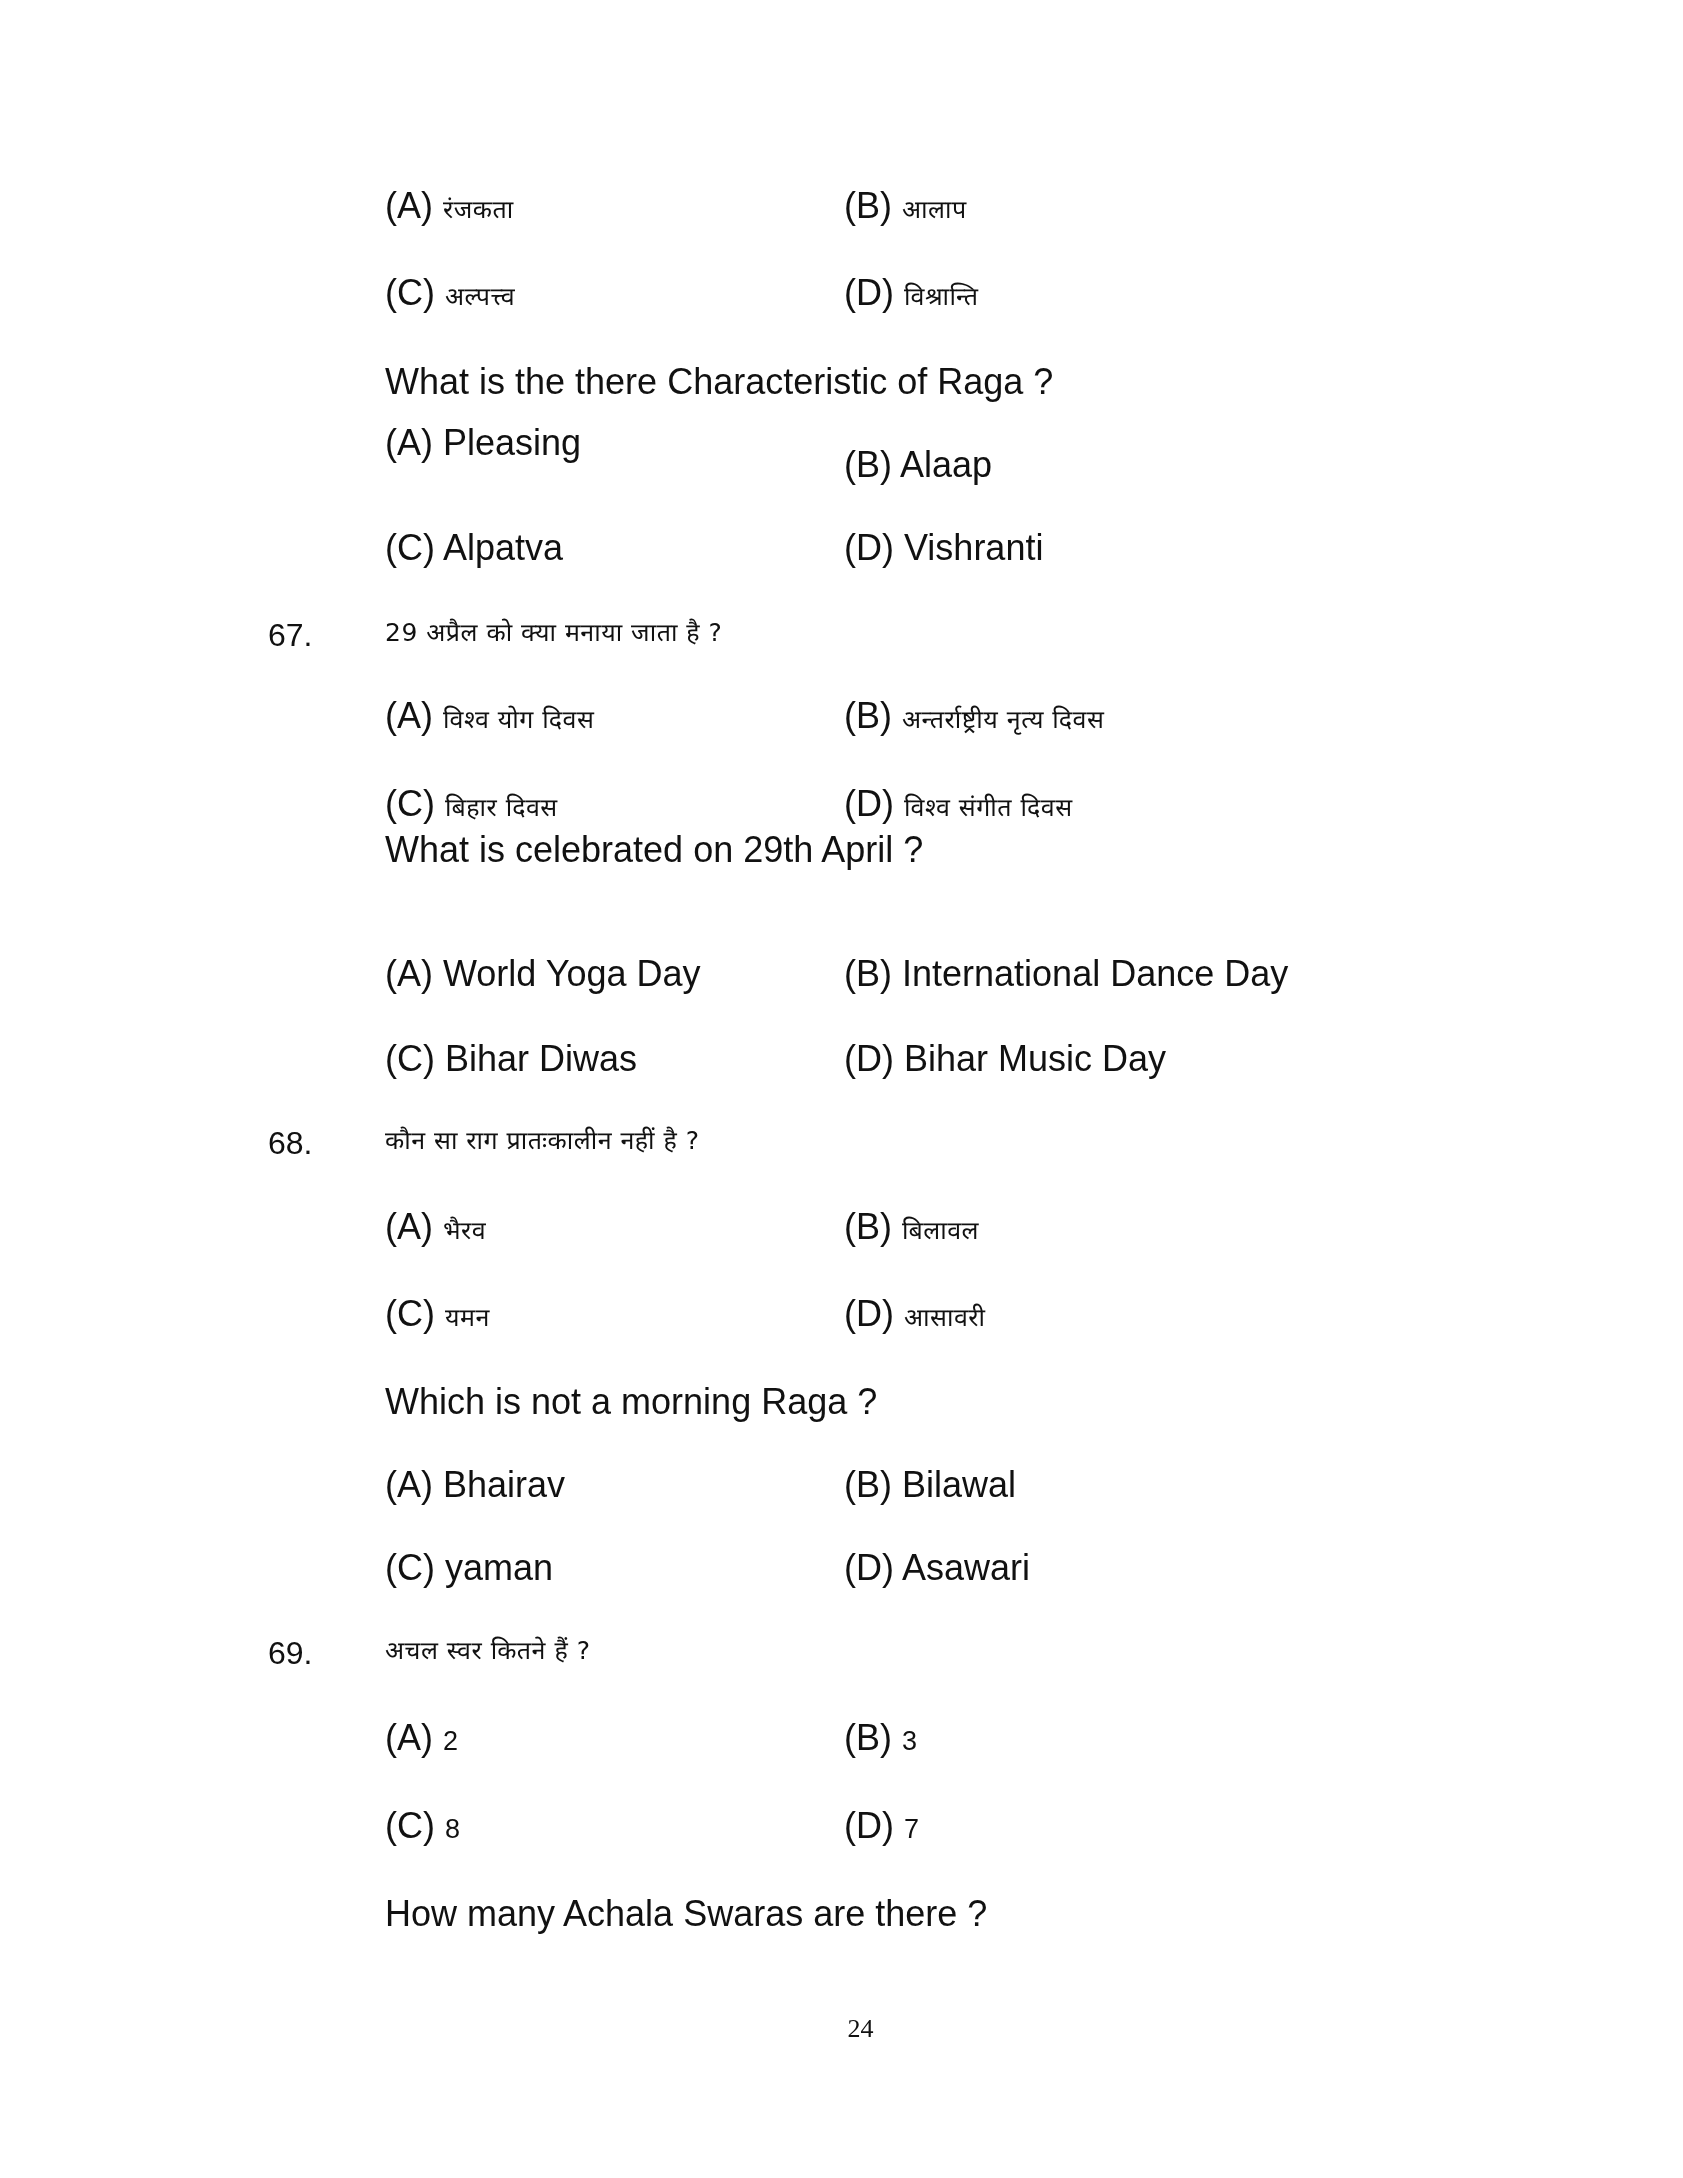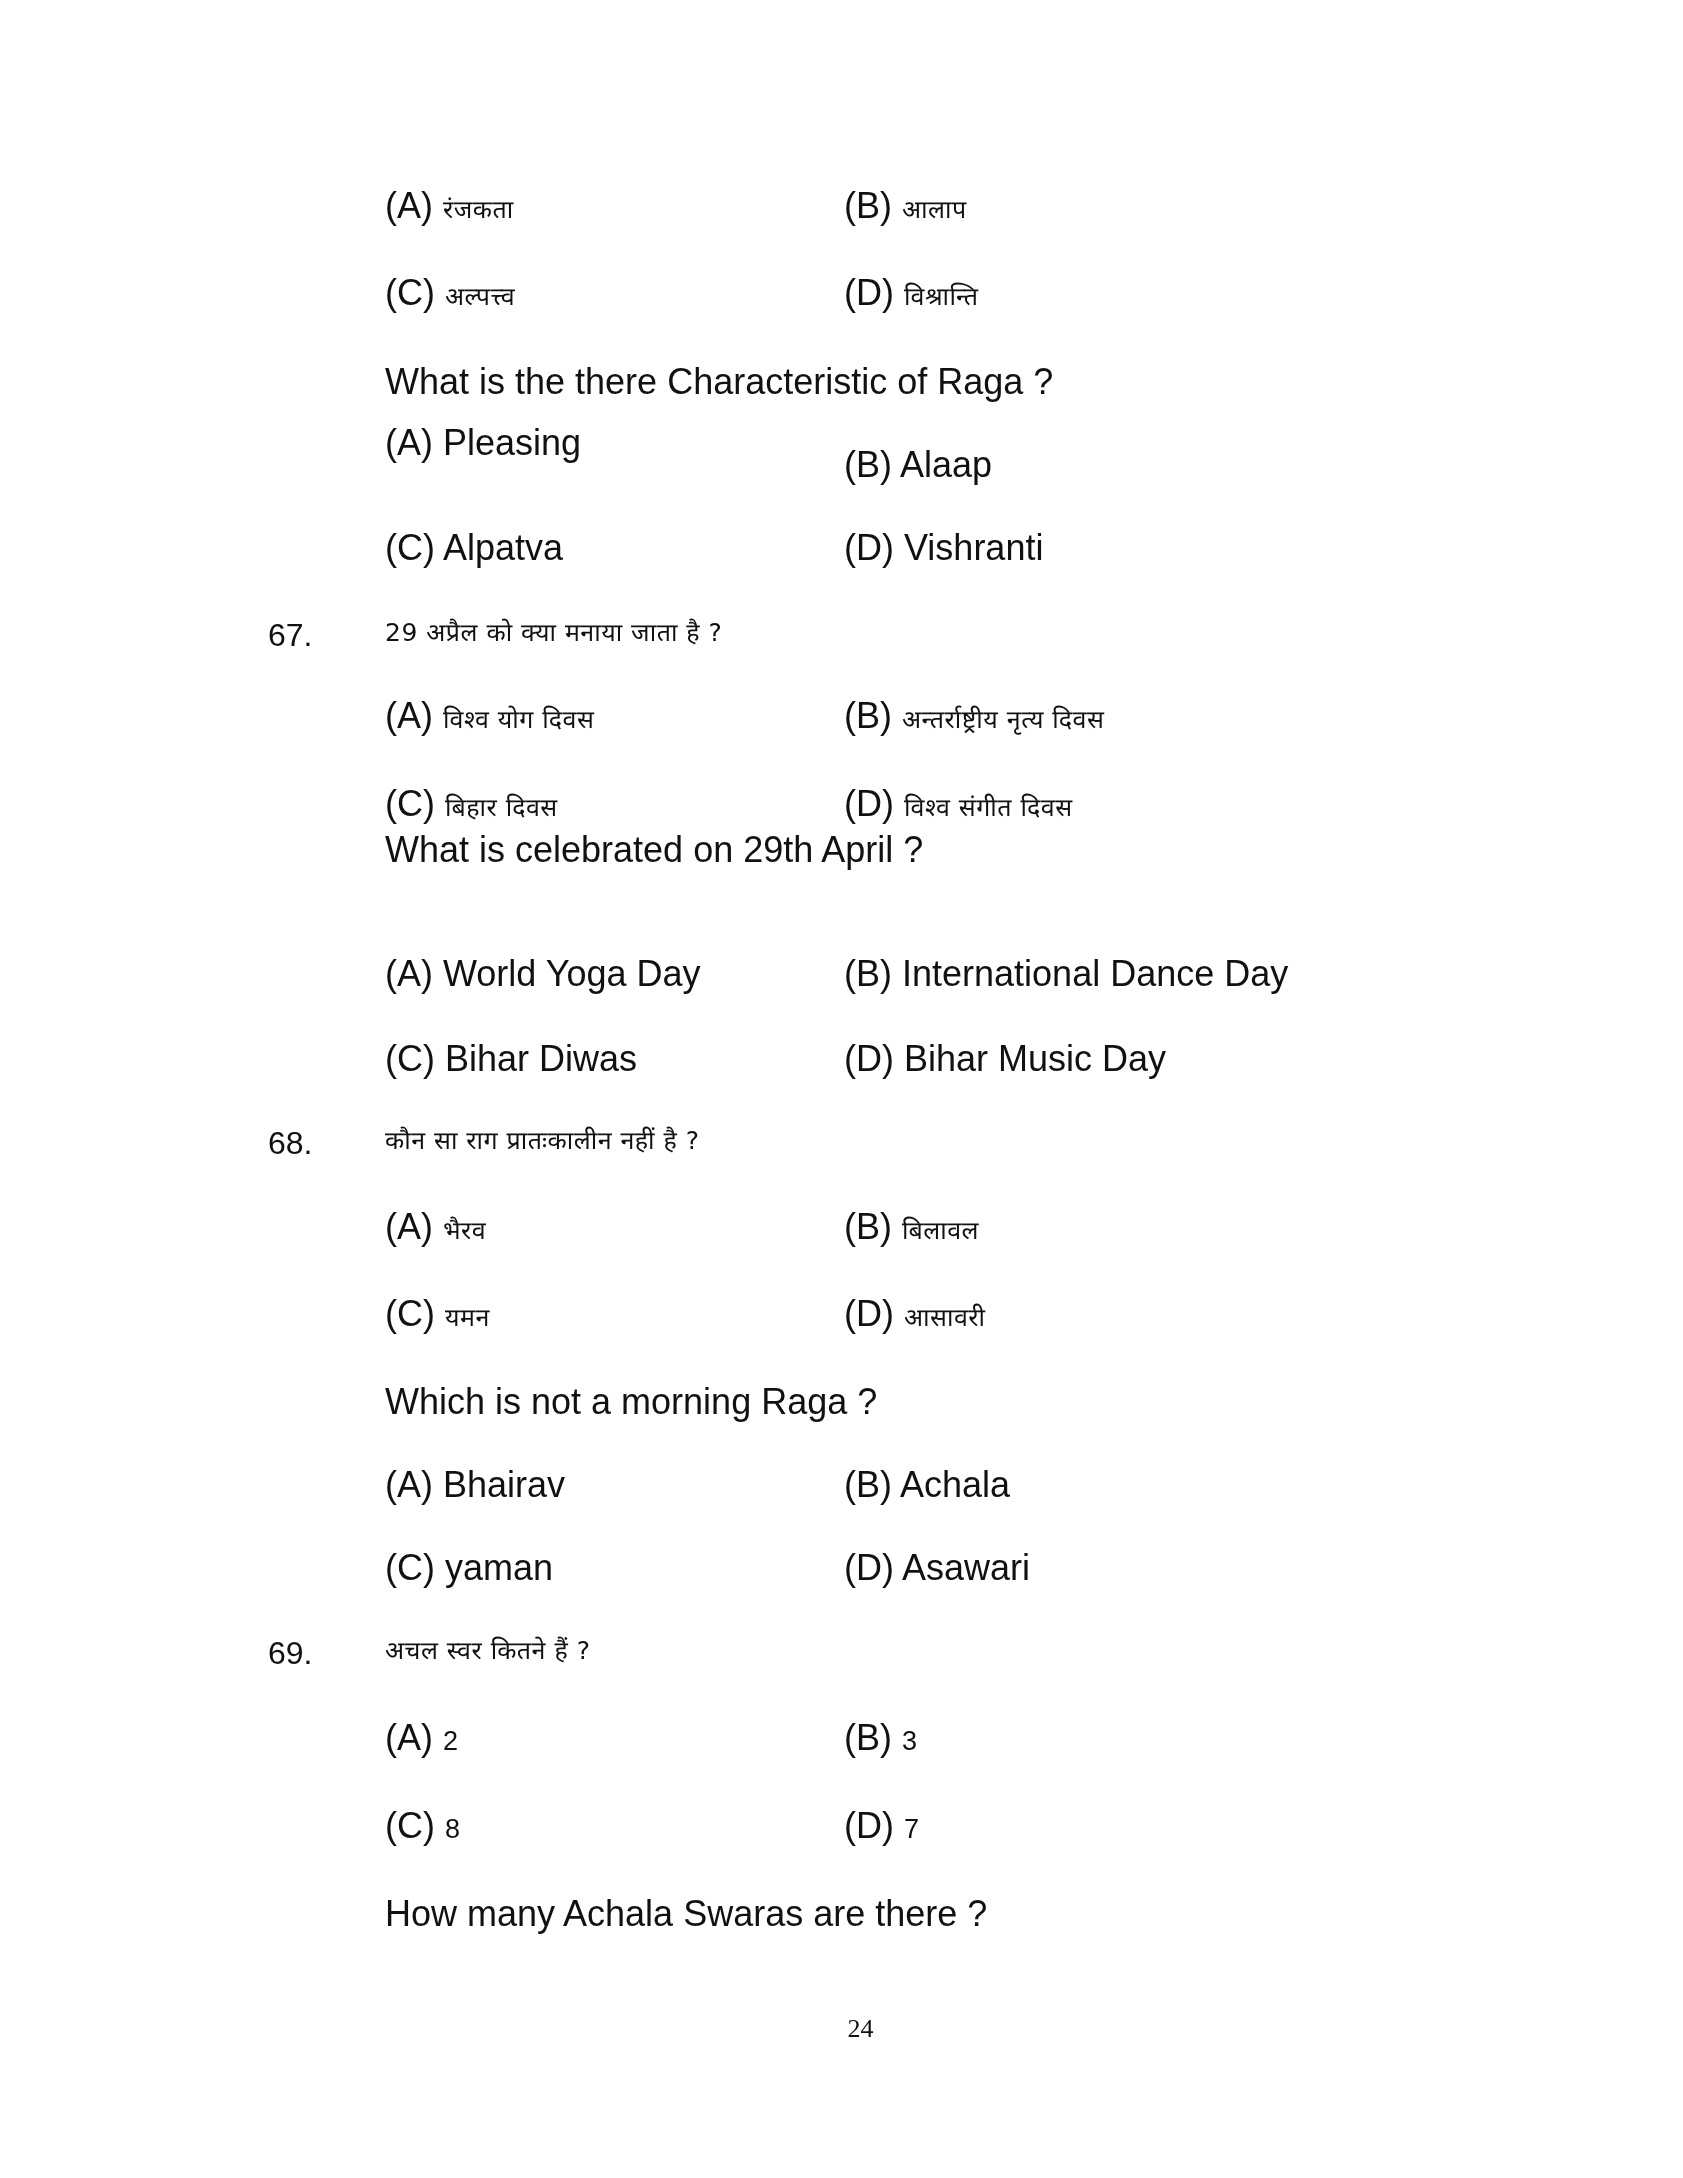--- a/index.html
+++ b/index.html
@@ -44,21 +44,21 @@
 
 <div class="line qnum" style="top:1143px">68.</div>
 <div class="line txt dev" style="top:1141px">कौन सा राग प्रातःकालीन नहीं है ?</div>
 <div class="line txt" style="top:1229px"><span class="lbl">(A)</span> <span class="dev">भैरव</span></div>
 <div class="line colb" style="top:1229px"><span class="lbl">(B)</span> <span class="dev">बिलावल</span></div>
 <div class="line txt" style="top:1316px"><span class="lbl">(C)</span> <span class="dev">यमन</span></div>
 <div class="line colb" style="top:1316px"><span class="lbl">(D)</span> <span class="dev">आसावरी</span></div>
 
 <div class="line txt" style="top:1402px">Which is not a morning Raga ?</div>
 <div class="line txt" style="top:1485px"><span>(A)</span> <span>Bhairav</span></div>
-<div class="line colb" style="top:1485px"><span>(B)</span> <span>Achala</span></div>
+<div class="line colb" style="top:1485px"><span>(B)</span> <span>Bilawal</span></div>
 <div class="line txt" style="top:1568px"><span>(C)</span> <span>yaman</span></div>
 <div class="line colb" style="top:1568px"><span>(D)</span> <span>Asawari</span></div>
 
 <div class="line qnum" style="top:1653px">69.</div>
 <div class="line txt dev" style="top:1651px">अचल स्वर कितने हैं ?</div>
 <div class="line txt" style="top:1739px"><span class="lbl">(A)</span> <span class="num">2</span></div>
 <div class="line colb" style="top:1739px"><span class="lbl">(B)</span> <span class="num">3</span></div>
 <div class="line txt" style="top:1827px"><span class="lbl">(C)</span> <span class="num">8</span></div>
 <div class="line colb" style="top:1827px"><span class="lbl">(D)</span> <span class="num">7</span></div>
 

